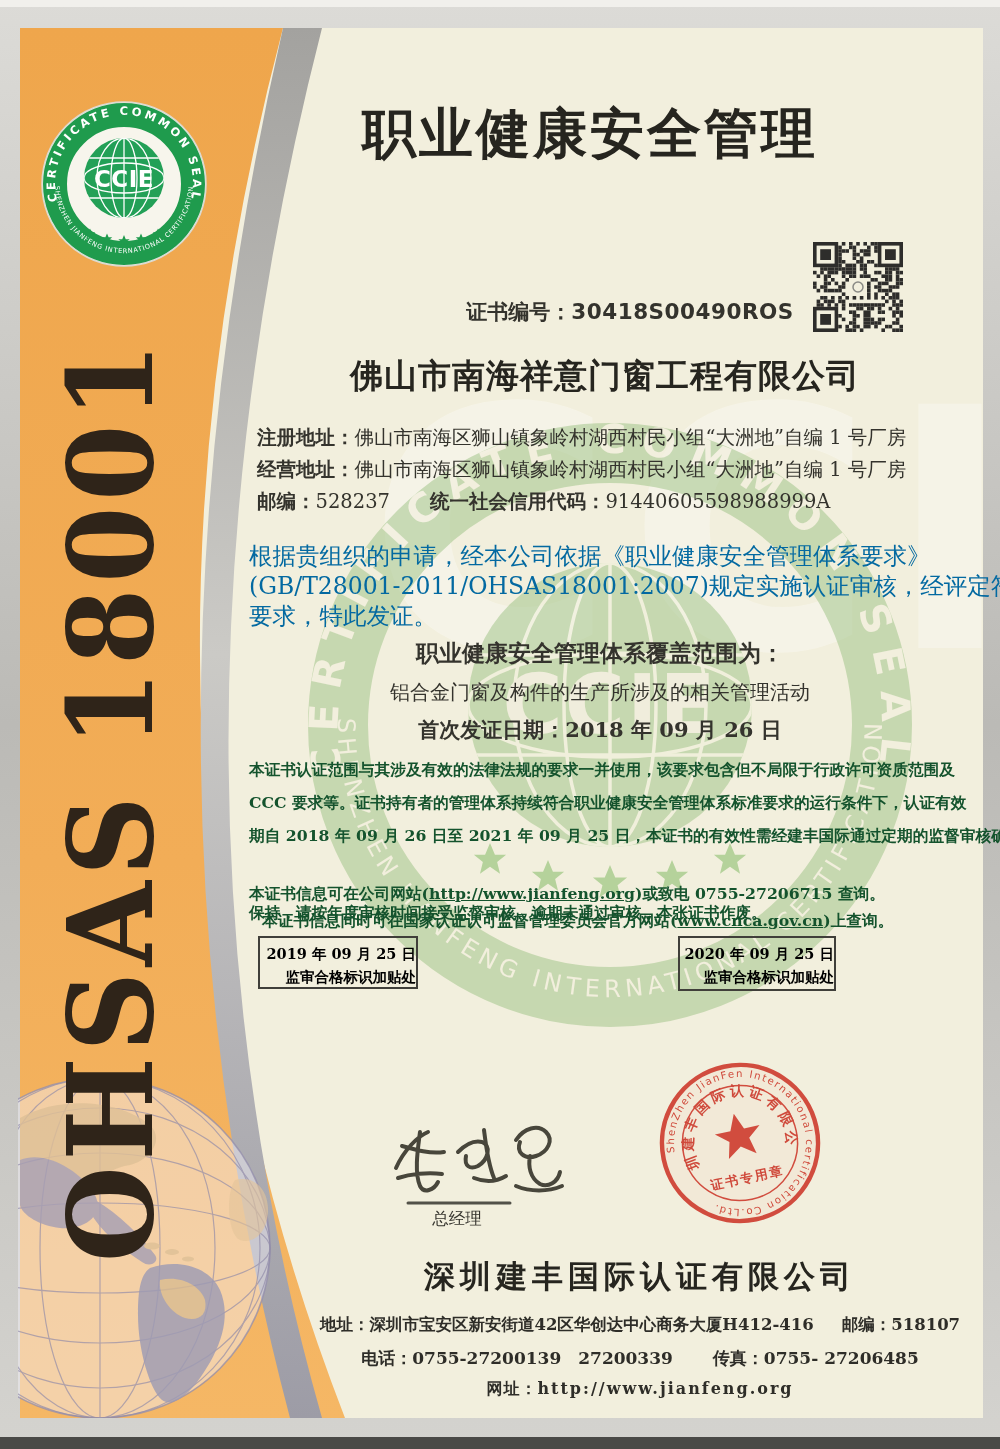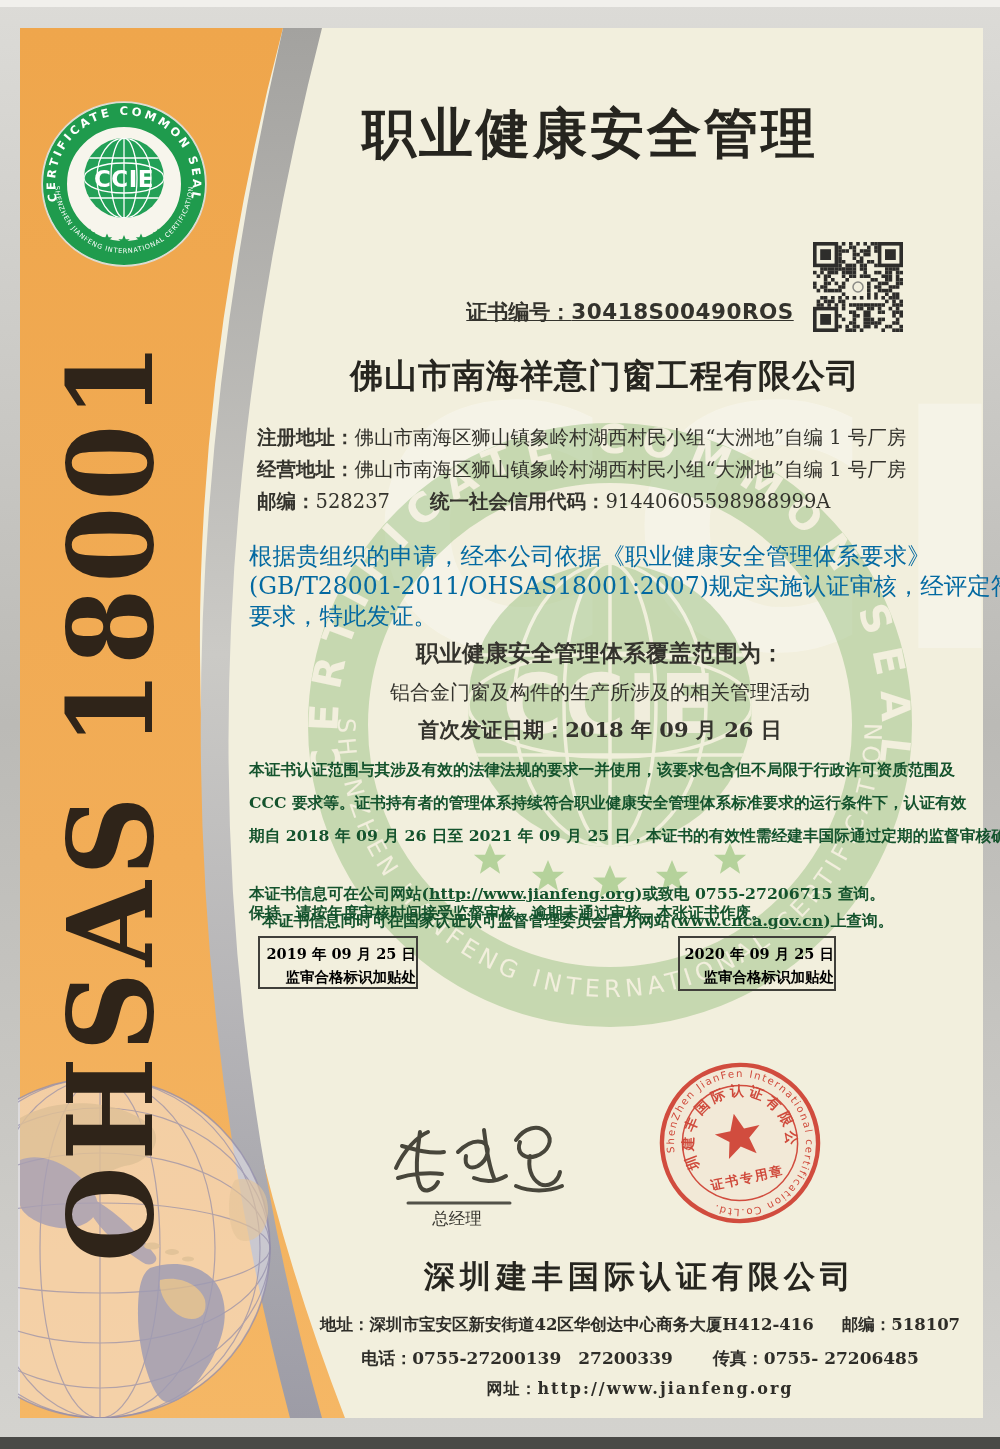--- a/index.html
+++ b/index.html
@@ -432,21 +432,21 @@
     <line x1="408" y1="1203" x2="510" y2="1203" stroke-width="3" stroke="#45443c"></line>
   </g>
 </svg>
 
 <div class="txt-layer">
 
   <div class="t ctr title" style="left:270px;top:97px;width:640px;">
     <div>职业健康安全管理</div>
   </div>
 
-  <div class="t ctr" style="left:330px;top:300px;width:600px;text-decoration:underline;">
+  <div class="t ctr" style="left:330px;top:300px;width:600px;">
     <span class="certno-label">证书编号：</span><span class="certno-val">30418S00490ROS</span>
   </div>
 
   <div class="t ctr company" style="left:230px;top:357px;width:750px;">佛山市南海祥意门窗工程有限公司</div>
 
   <div class="t addr" style="left:257px;top:427px;">
     <span class="lab">注册地址：</span><span>佛山市南海区狮山镇象岭村湖西村民小组“大洲地”自编 1 号厂房</span>
   </div>
 
   <div class="t addr" style="left:257px;top:459px;">

